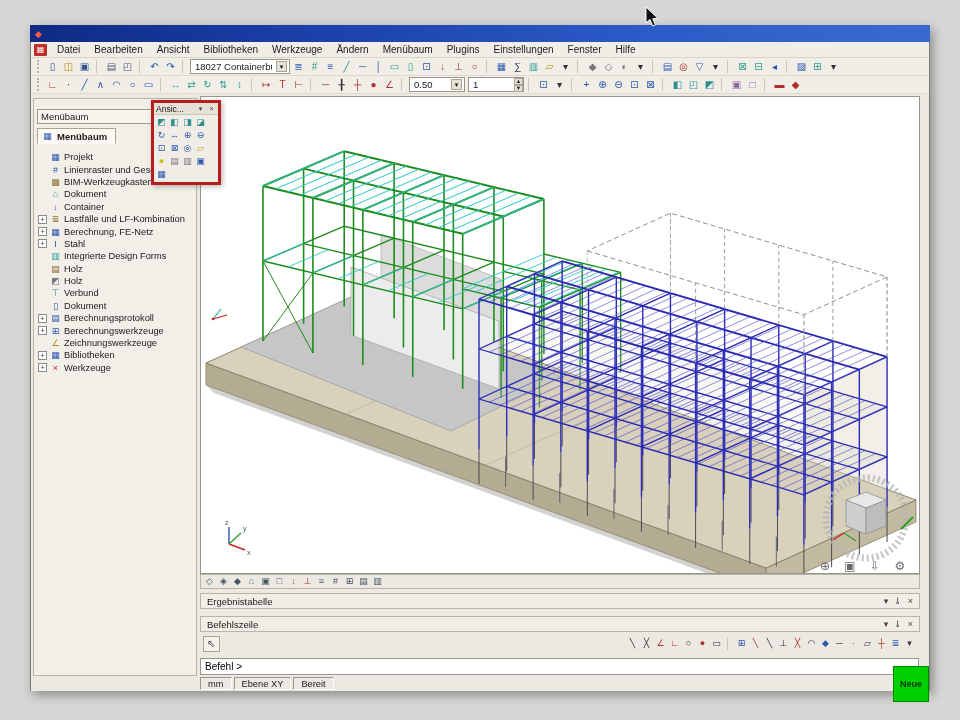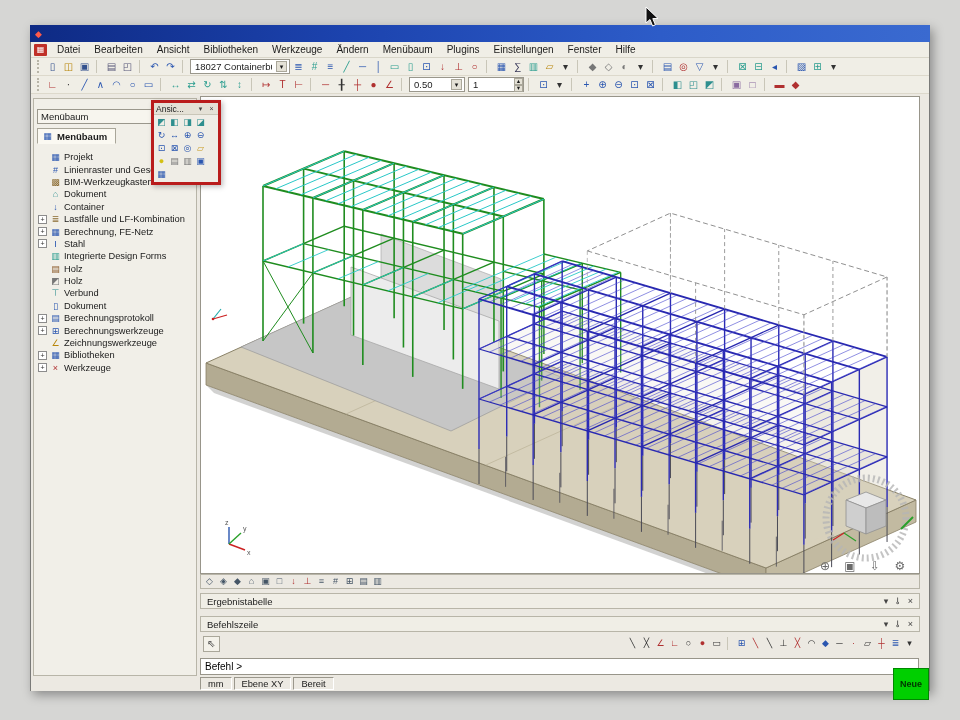--- a/index.html
+++ b/index.html
@@ -61,21 +61,21 @@
   #command-row{left:200px;top:634px;width:720px;height:19px;background:#ece9e2;display:flex;align-items:center;}
   #pointer-btn{width:17px;height:16px;border:1px solid #aaa79a;background:#f4f2ea;margin-left:3px;display:flex;align-items:center;justify-content:center;font-size:10px;color:#333;}
   #snap-strip{margin-left:auto;display:flex;gap:1px;padding-right:4px;}
 
   #command-input-wrap{left:200px;top:656px;width:719px;height:17px;}
   #command-input{width:100%;height:100%;border:1px solid #98958a;background:#fff;font-size:10px;padding:0 4px;font-family:"Liberation Sans",sans-serif;}
 
   #statusbar{left:31px;top:676px;width:898px;height:15px;background:#ece9e2;display:flex;align-items:center;gap:2px;font-size:9.3px;}
   #statusbar .spacer{width:167px;}
   .status-box{height:13px;padding:0 7px;border:1px solid;border-color:#9a978c #ffffff #ffffff #9a978c;display:flex;align-items:center;}
-  #new-btn{margin-left:auto;height:32px;padding:0 6px;background:#00cf00;border:1px solid #008800;color:#003300;font-weight:bold;font-size:9px;display:flex;align-items:center;}
+  #new-btn{margin-left:auto;height:19px;padding:17px 6px;background:#00cf00;border:1px solid #008800;color:#003300;font-weight:bold;font-size:9px;display:flex;align-items:center;}
 
   #mouse-cursor{left:644px;top:6px;width:16px;height:22px;z-index:50;}
 </style>
 </head>
 <body>
 
 <div id="app-window" class="abs"></div>
 
 <div id="titlebar" class="abs">
   <span class="tb-ico">◆</span>

